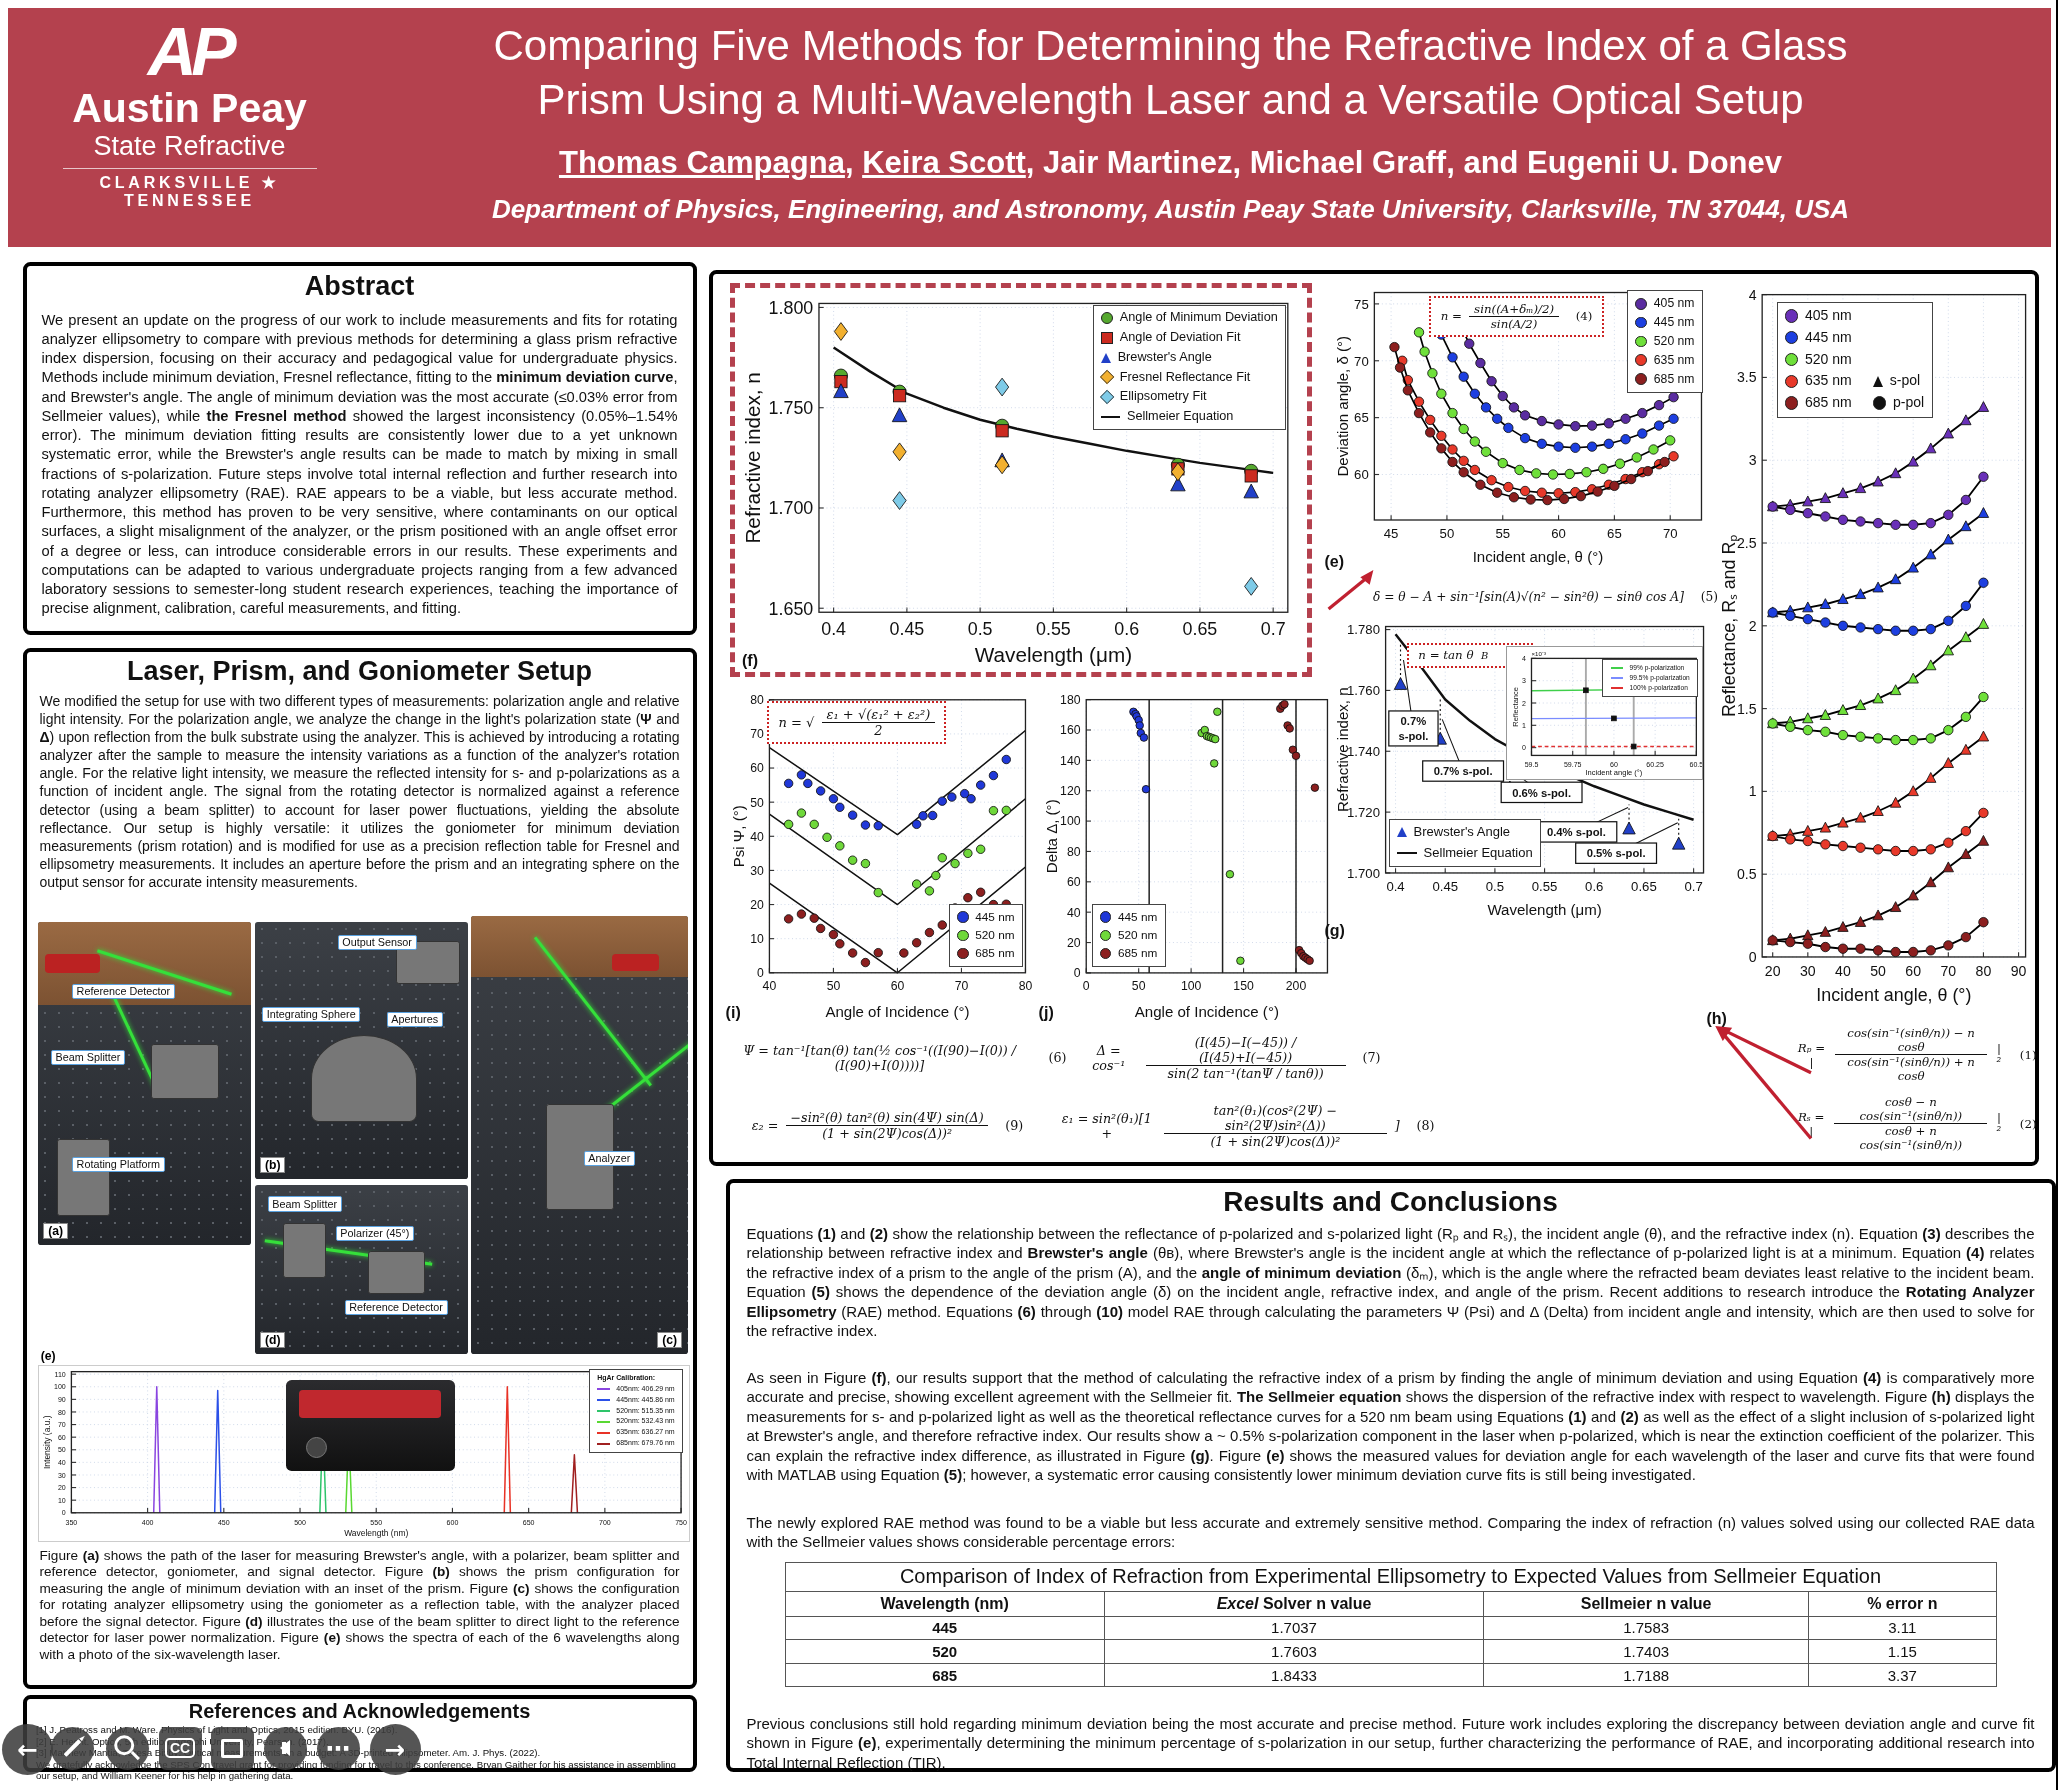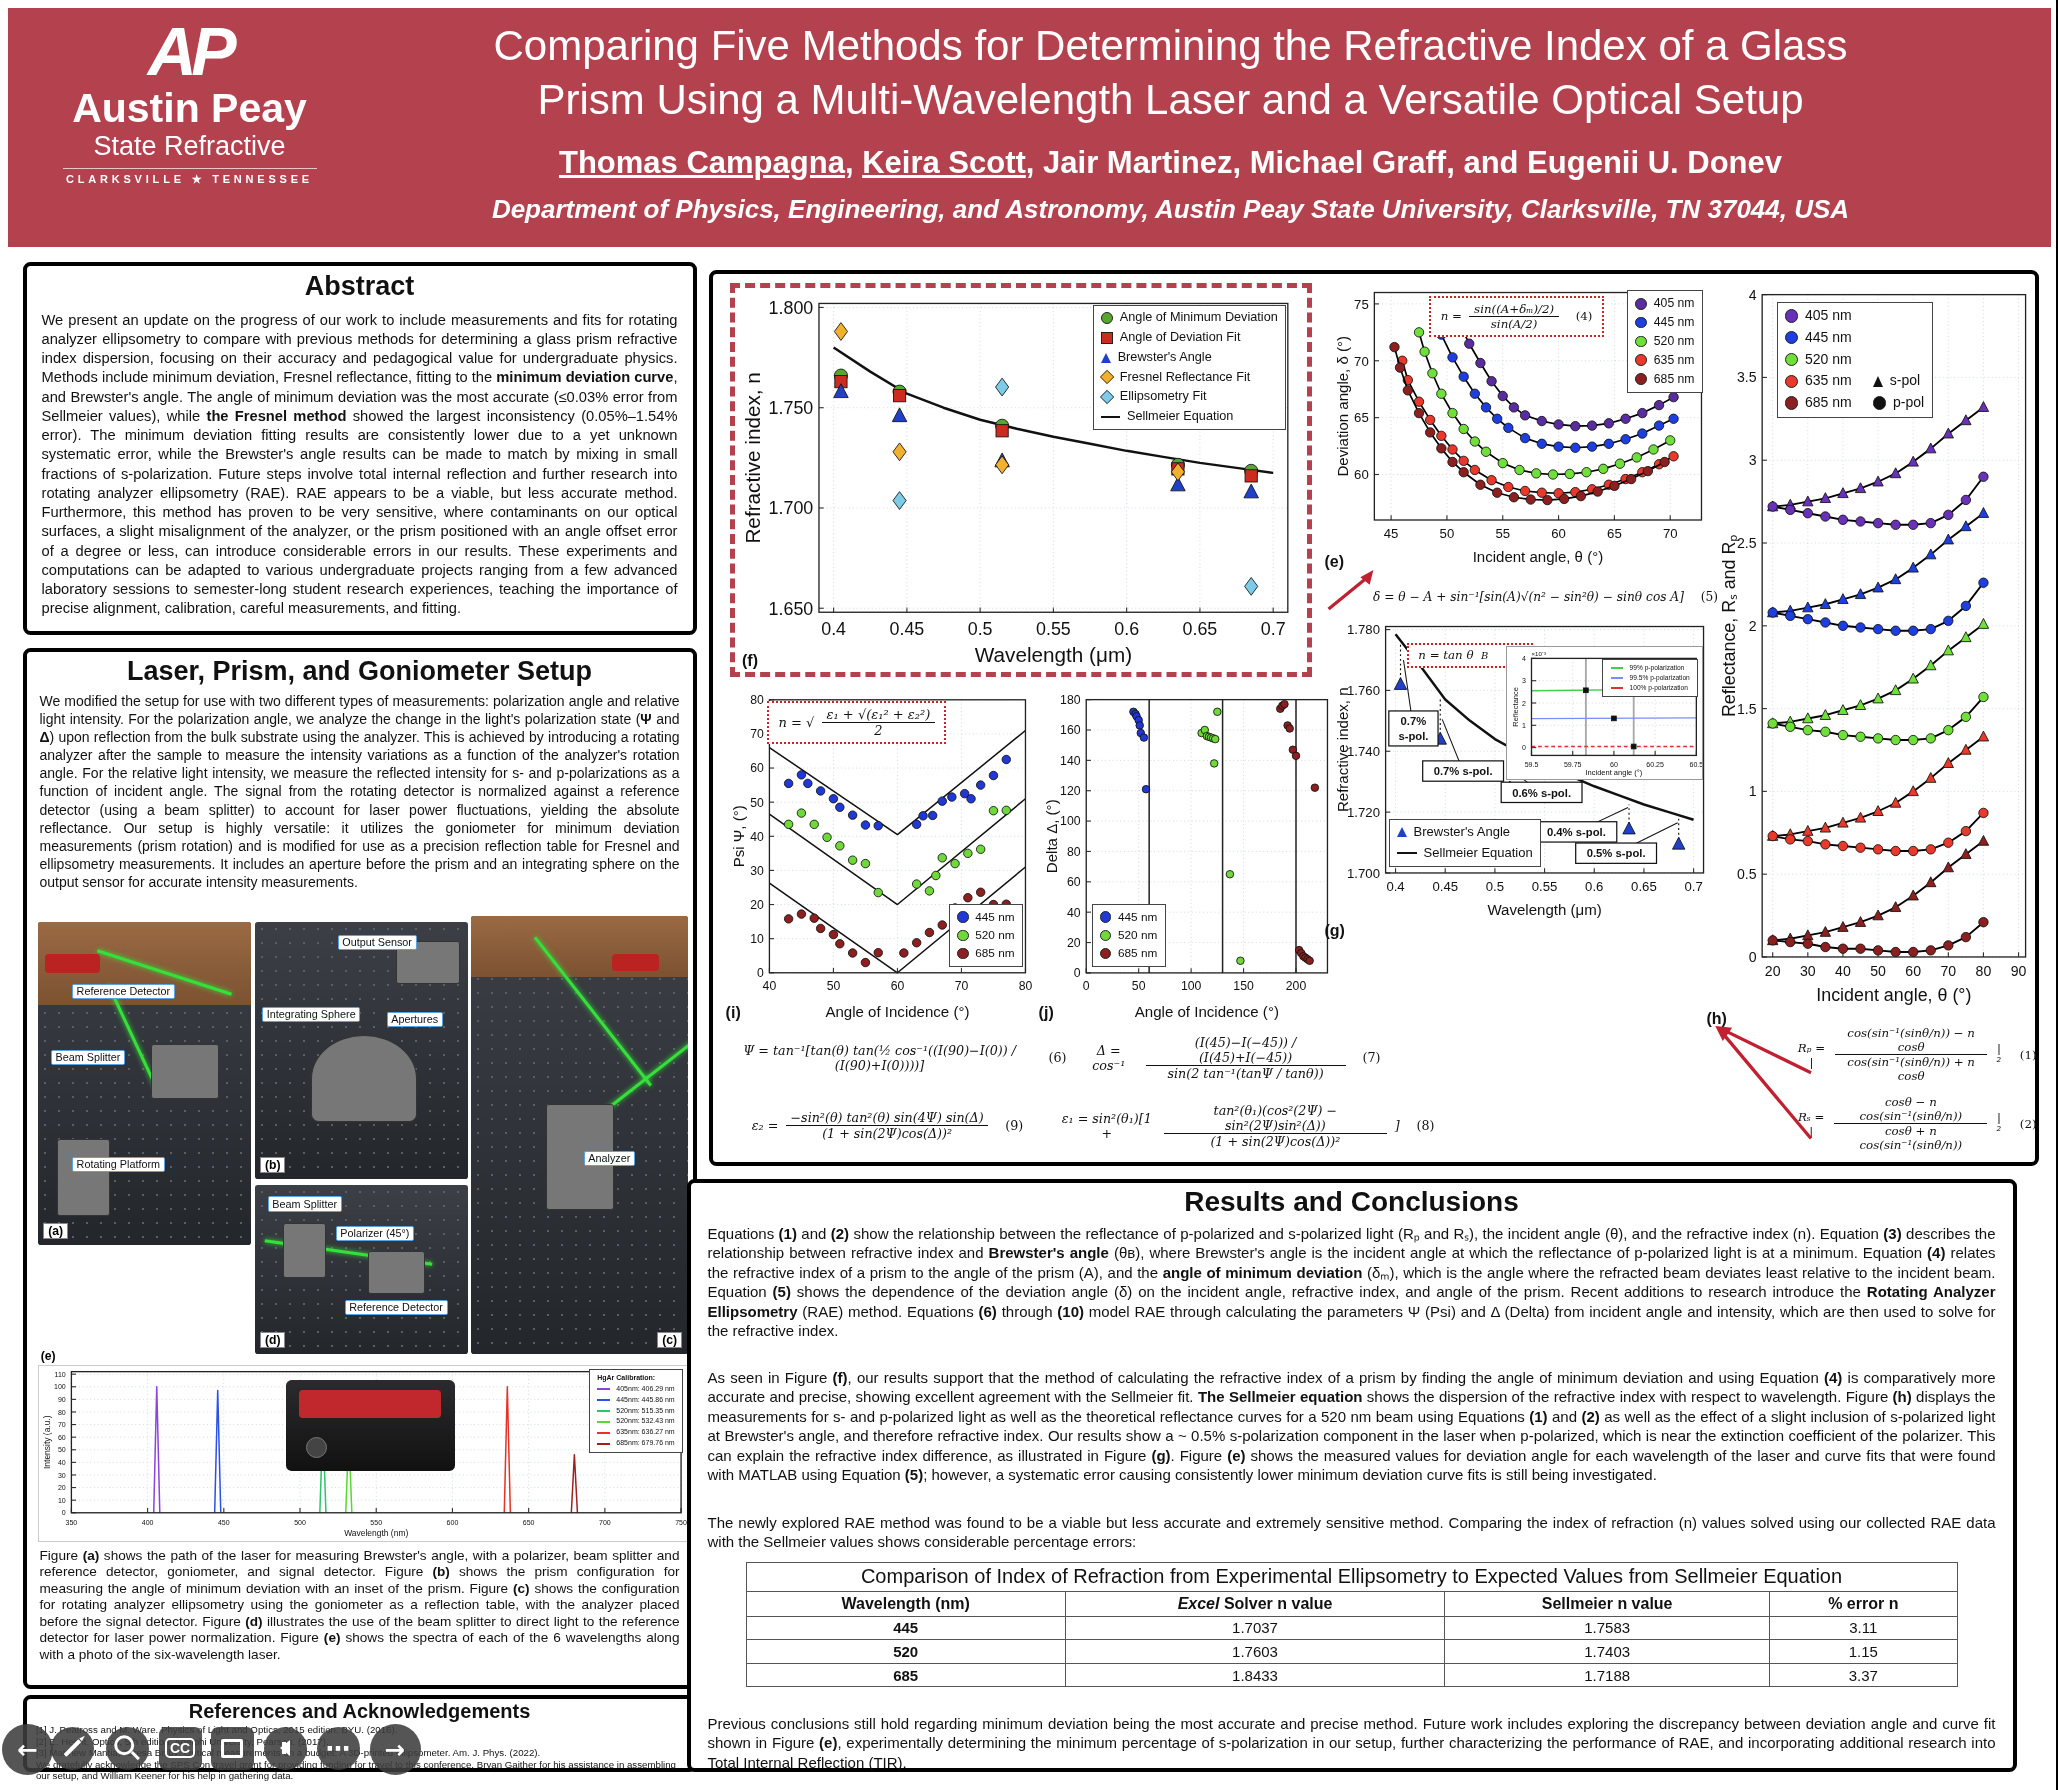--- a/index.html
+++ b/index.html
@@ -4,21 +4,21 @@
 <style>
   html,body{margin:0;padding:0;background:#000;}
   #page{position:relative;width:2056px;height:1791px;background:#ffffff;font-family:"Liberation Sans",sans-serif;overflow:hidden;}
   #poster{position:absolute;left:7.5px;top:7.5px;width:2043px;height:1770px;background:#fff;}
   
   .banner{position:absolute;left:0;top:0;width:2043px;height:239px;background:#b4414e;color:#fff;}
   .logo{position:absolute;left:55px;top:9.4px;width:254px;text-align:center;}
   .logo-ap{font-size:68px;font-weight:800;font-style:italic;letter-spacing:-5.6px;line-height:1.0;}
   .logo-l1{font-size:41px;font-weight:800;line-height:1.05;margin-top:1.9px;}
   .logo-l2{font-size:27px;font-weight:300;line-height:1.2;}
-  .logo-l3{font-size:11px;letter-spacing:3.8px;font-weight:bold;margin-top:5.6px;border-top:0.9px solid rgba(255,255,255,.7);padding-top:3.8px;}
+  .logo-l3{font-size:16px;letter-spacing:3.8px;font-weight:bold;margin-top:5.6px;border-top:0.9px solid rgba(255,255,255,.7);padding-top:3.8px;}
   .btitle{position:absolute;left:320px;top:11.3px;width:1686px;text-align:center;font-size:42px;line-height:1.28;}
   .bauth{position:absolute;left:320px;top:137px;width:1686px;text-align:center;font-size:31px;font-weight:bold;}
   .u{text-decoration:underline;}
   .bdept{position:absolute;left:320px;top:186px;width:1686px;text-align:center;font-size:26px;font-weight:bold;font-style:italic;}
   
   .box{position:absolute;background:#fff;border:4.7px solid #000;border-radius:7.5px;box-sizing:border-box;}
   .sec-title{text-align:center;font-weight:bold;font-size:27px;color:#111;}
   .jtext{color:#111;text-align:justify;}
   
   .chart{position:absolute;background:#fff;}
@@ -1182,21 +1182,21 @@
           <span>Rₛ = |</span>
           <span class="frac">
             <span class="fn">cosθ − n cos(sin⁻¹(sinθ/n))</span>
             <span class="fd">cosθ + n cos(sin⁻¹(sinθ/n))</span>
           </span>
           <span>|²</span>
           <span class="etag">(2)</span>
         </div>
   </div>
 
-  <div class="box" style="left:679px;top:1171px;width:1330px;height:593px;">
+  <div class="box" style="left:718px;top:1171px;width:1330px;height:593px;">
     <div class="sec-title" style="font-size:28px;margin-top:3.8px;">Results and Conclusions</div>
     <div class="jtext" style="position:absolute;left:17px;right:17px;top:41px;font-size:15px;line-height:1.3;">Equations <b>(1)</b> and <b>(2)</b> show the relationship between the reflectance of p-polarized and s-polarized light (Rₚ and Rₛ), the incident angle (θ), and the refractive index (n). Equation <b>(3)</b> describes the relationship between refractive index and <b>Brewster's angle</b> (θʙ), where Brewster's angle is the incident angle at which the reflectance of p-polarized light is at a minimum. Equation <b>(4)</b> relates the refractive index of a prism to the angle of the prism (A), and the <b>angle of minimum deviation</b> (δₘ), which is the angle where the refracted beam deviates least relative to the incident beam. Equation <b>(5)</b> shows the dependence of the deviation angle (δ) on the incident angle, refractive index, and angle of the prism. Recent additions to research introduce the <b>Rotating Analyzer Ellipsometry</b> (RAE) method. Equations <b>(6)</b> through <b>(10)</b> model RAE through calculating the parameters Ψ (Psi) and Δ (Delta) from incident angle and intensity, which are then used to solve for the refractive index.</div>
     <div class="jtext" style="position:absolute;left:17px;right:17px;top:185px;font-size:15px;line-height:1.3;">As seen in Figure <b>(f)</b>, our results support that the method of calculating the refractive index of a prism by finding the angle of minimum deviation and using Equation <b>(4)</b> is comparatively more accurate and precise, showing excellent agreement with the Sellmeier fit. <b>The Sellmeier equation</b> shows the dispersion of the refractive index with respect to wavelength. Figure <b>(h)</b> displays the measurements for s- and p-polarized light as well as the theoretical reflectance curves for a 520 nm beam using Equations <b>(1)</b> and <b>(2)</b> as well as the effect of a slight inclusion of s-polarized light at Brewster's angle, and therefore refractive index. Our results show a ~ 0.5% s-polarization component in the laser when p-polarized, which is near the extinction coefficient of the polarizer. This can explain the refractive index difference, as illustrated in Figure <b>(g)</b>. Figure <b>(e)</b> shows the measured values for deviation angle for each wavelength of the laser and curve fits that were found with MATLAB using Equation <b>(5)</b>; however, a systematic error causing consistently lower minimum deviation curve fits is still being investigated.</div>
     <div class="jtext" style="position:absolute;left:17px;right:17px;top:330px;font-size:15px;line-height:1.3;">The newly explored RAE method was found to be a viable but less accurate and extremely sensitive method. Comparing the index of refraction (n) values solved using our collected RAE data with the Sellmeier values shows considerable percentage errors:</div>
     <div style="position:absolute;left:55px;right:55px;top:379px;">
       <table class="rtab">
             <tbody>
               <tr>
                 <td class="ttl" colspan="4">Comparison of Index of Refraction from Experimental Ellipsometry to Expected Values from Sellmeier Equation</td>
               </tr>

